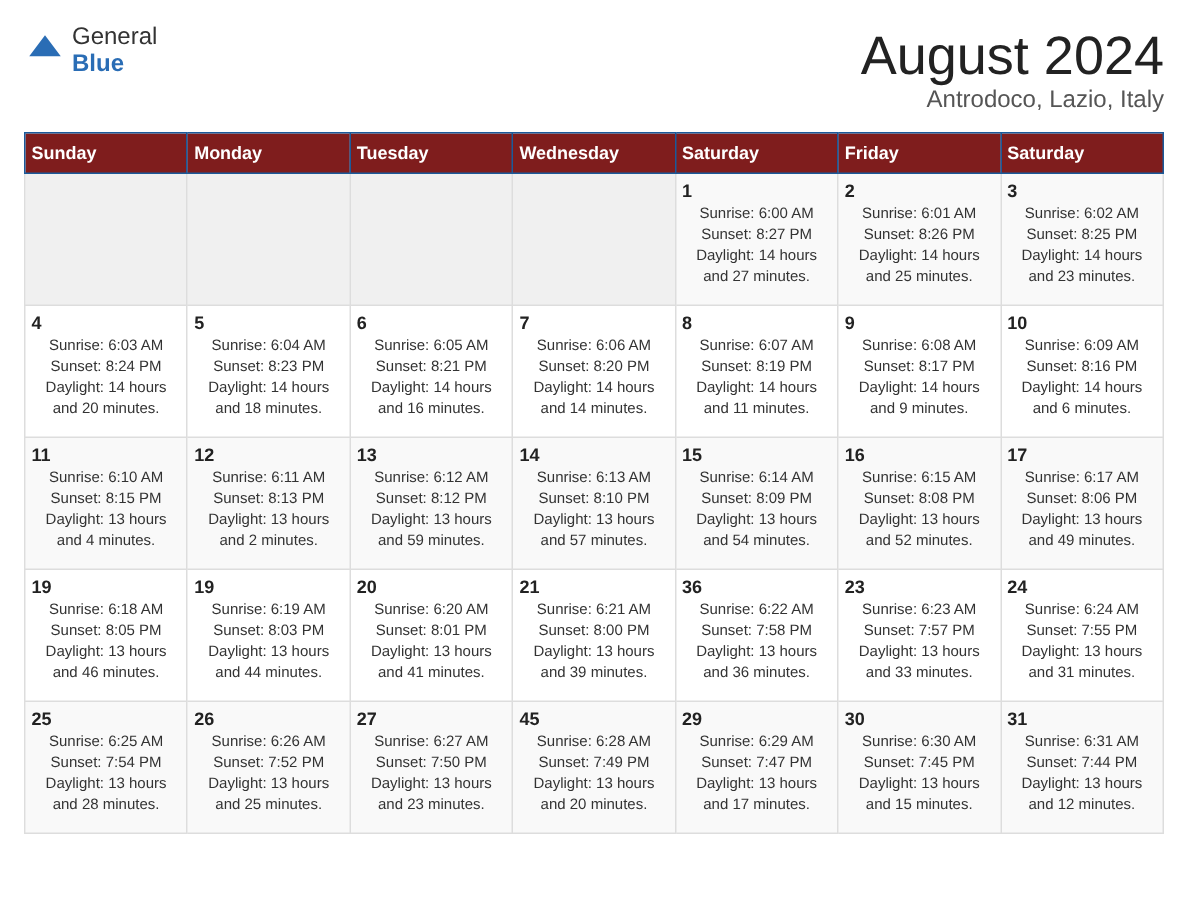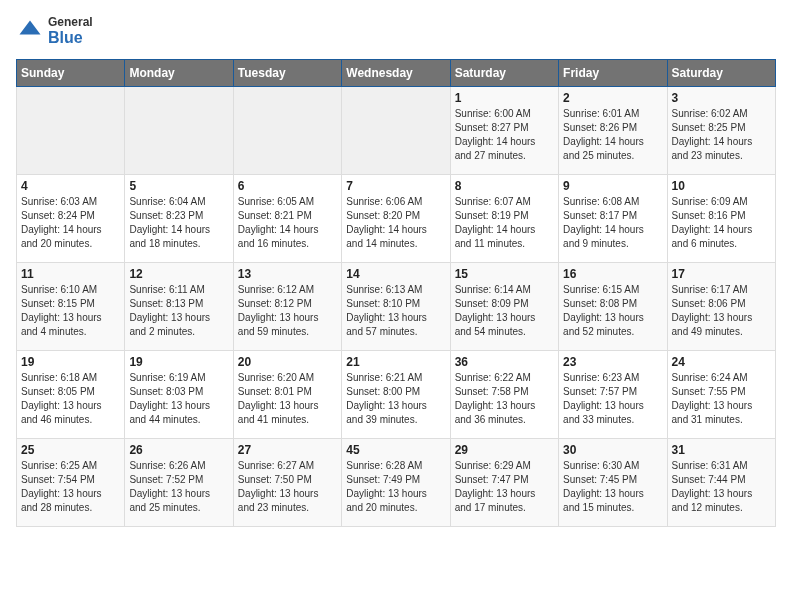--- a/index.html
+++ b/index.html
@@ -20,22 +20,22 @@
       display: flex;
       align-items: center;
       gap: 4px;
     }
     .logo-text {
       display: flex;
       flex-direction: column;
       line-height: 1.1;
     }
     .logo-general {
-      font-size: 12px;
-      font-weight: bold;
+      font-size: 16px;
+      font-weight: normal;
       color: #333;
       text-align: center;
     }
     .logo-blue {
       font-size: 16px;
       font-weight: bold;
       color: #2a6db5;
     }
     .logo-icon {
       width: 28px;
@@ -52,21 +52,21 @@
     .location {
       font-size: 16px;
       color: #555;
     }
     table {
       width: 100%;
       border-collapse: collapse;
       table-layout: fixed;
     }
     thead tr {
-      background-color: #737373;
+      background-color: #7f1d1d;
     }
     thead th {
       color: #fff;
       font-size: 12px;
       font-weight: bold;
       padding: 6px 4px;
       text-align: left;
       border: 1px solid #1a5a9a;
     }
     tbody tr {
@@ -90,38 +90,43 @@
     .day-num {
       font-size: 12px;
       font-weight: bold;
       margin-bottom: 2px;
       display: block;
     }
     .cell-content {
       font-size: 10px;
       line-height: 1.4;
       color: #333;
+      text-align: center;
     }
     .empty-cell {
       background-color: #f0f0f0 !important;
     }
   </style>
 </head>
 <body>
 
 <div class="header">
   <div class="logo">
     <svg class="logo-icon" viewBox="0 0 32 32">
       <polygon points="16,4 28,20 4,20" fill="#2a6db5"></polygon>
     </svg>
     <div class="logo-text">
       <span class="logo-general">General</span>
       <span class="logo-blue">Blue</span>
     </div>
   </div>
+  <div class="title-block">
+    <div class="month-title">August 2024</div>
+    <div class="location">Antrodoco, Lazio, Italy</div>
+  </div>
 </div>
 
 <table>
   <thead>
     <tr>
     <th>Sunday</th>
         <th>Monday</th>
         <th>Tuesday</th>
         <th>Wednesday</th>
         <th>Saturday</th>

